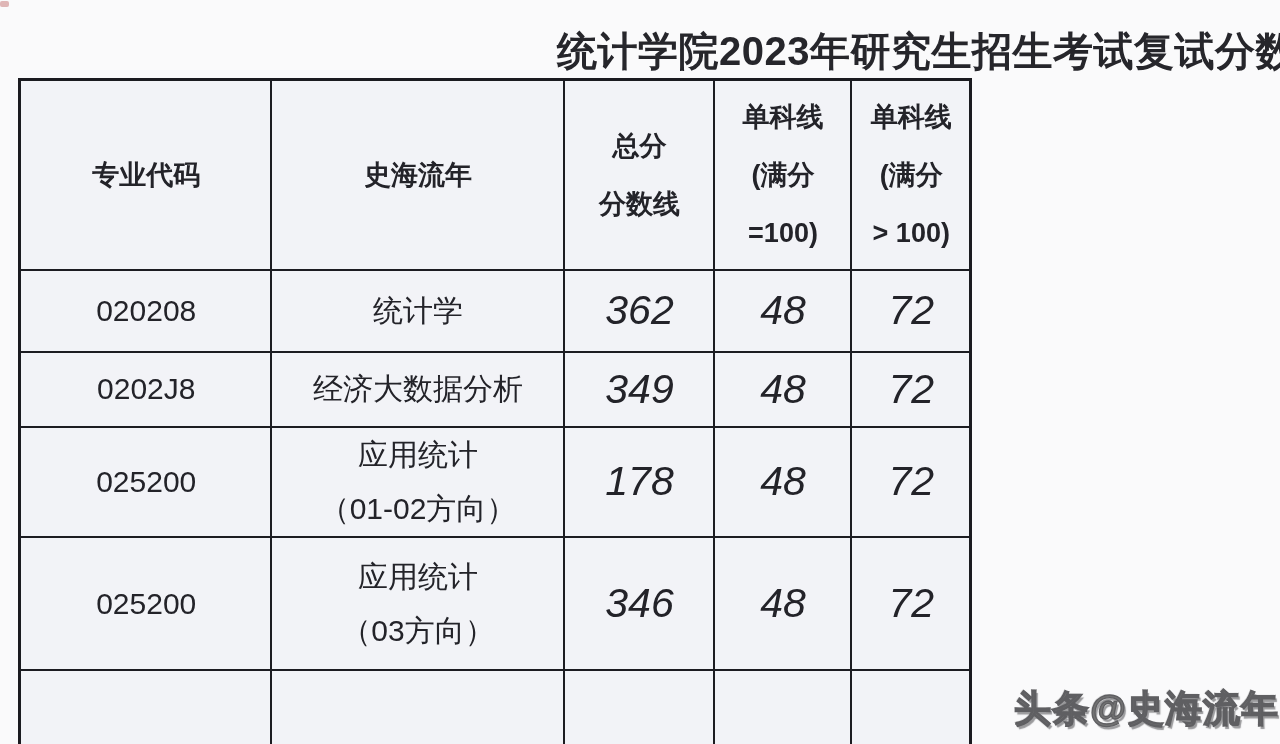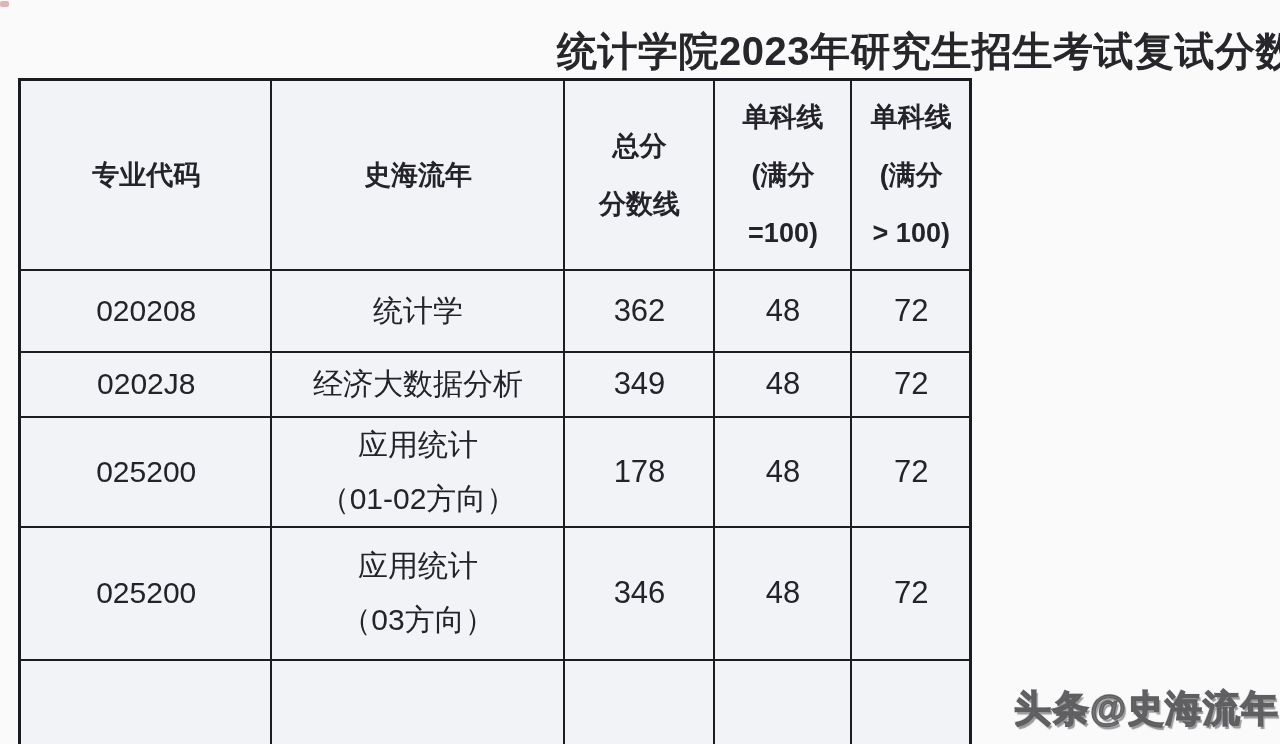--- a/index.html
+++ b/index.html
@@ -66,21 +66,21 @@
     font-size: 27px;
     font-weight: 700;
     line-height: 2.15;
     color: #232329;
   }
   .score-table td {
     font-size: 30px;
     font-weight: 400;
     line-height: 1.8;
   }
-  .score-table td.num { font-size: 31px; }
+  .score-table td.num { font-size: 41px; font-style: italic; }
   .watermark {
     position: absolute;
     left: 1014px;
     top: 684px;
     font-size: 37px;
     font-weight: 700;
     letter-spacing: 1px;
     color: #737373;
     -webkit-text-stroke: 1.3px #5f5f62;
     text-shadow: 2px 3px 1px rgba(75,75,78,0.55), -1px -1px 0 rgba(160,160,160,0.35);

